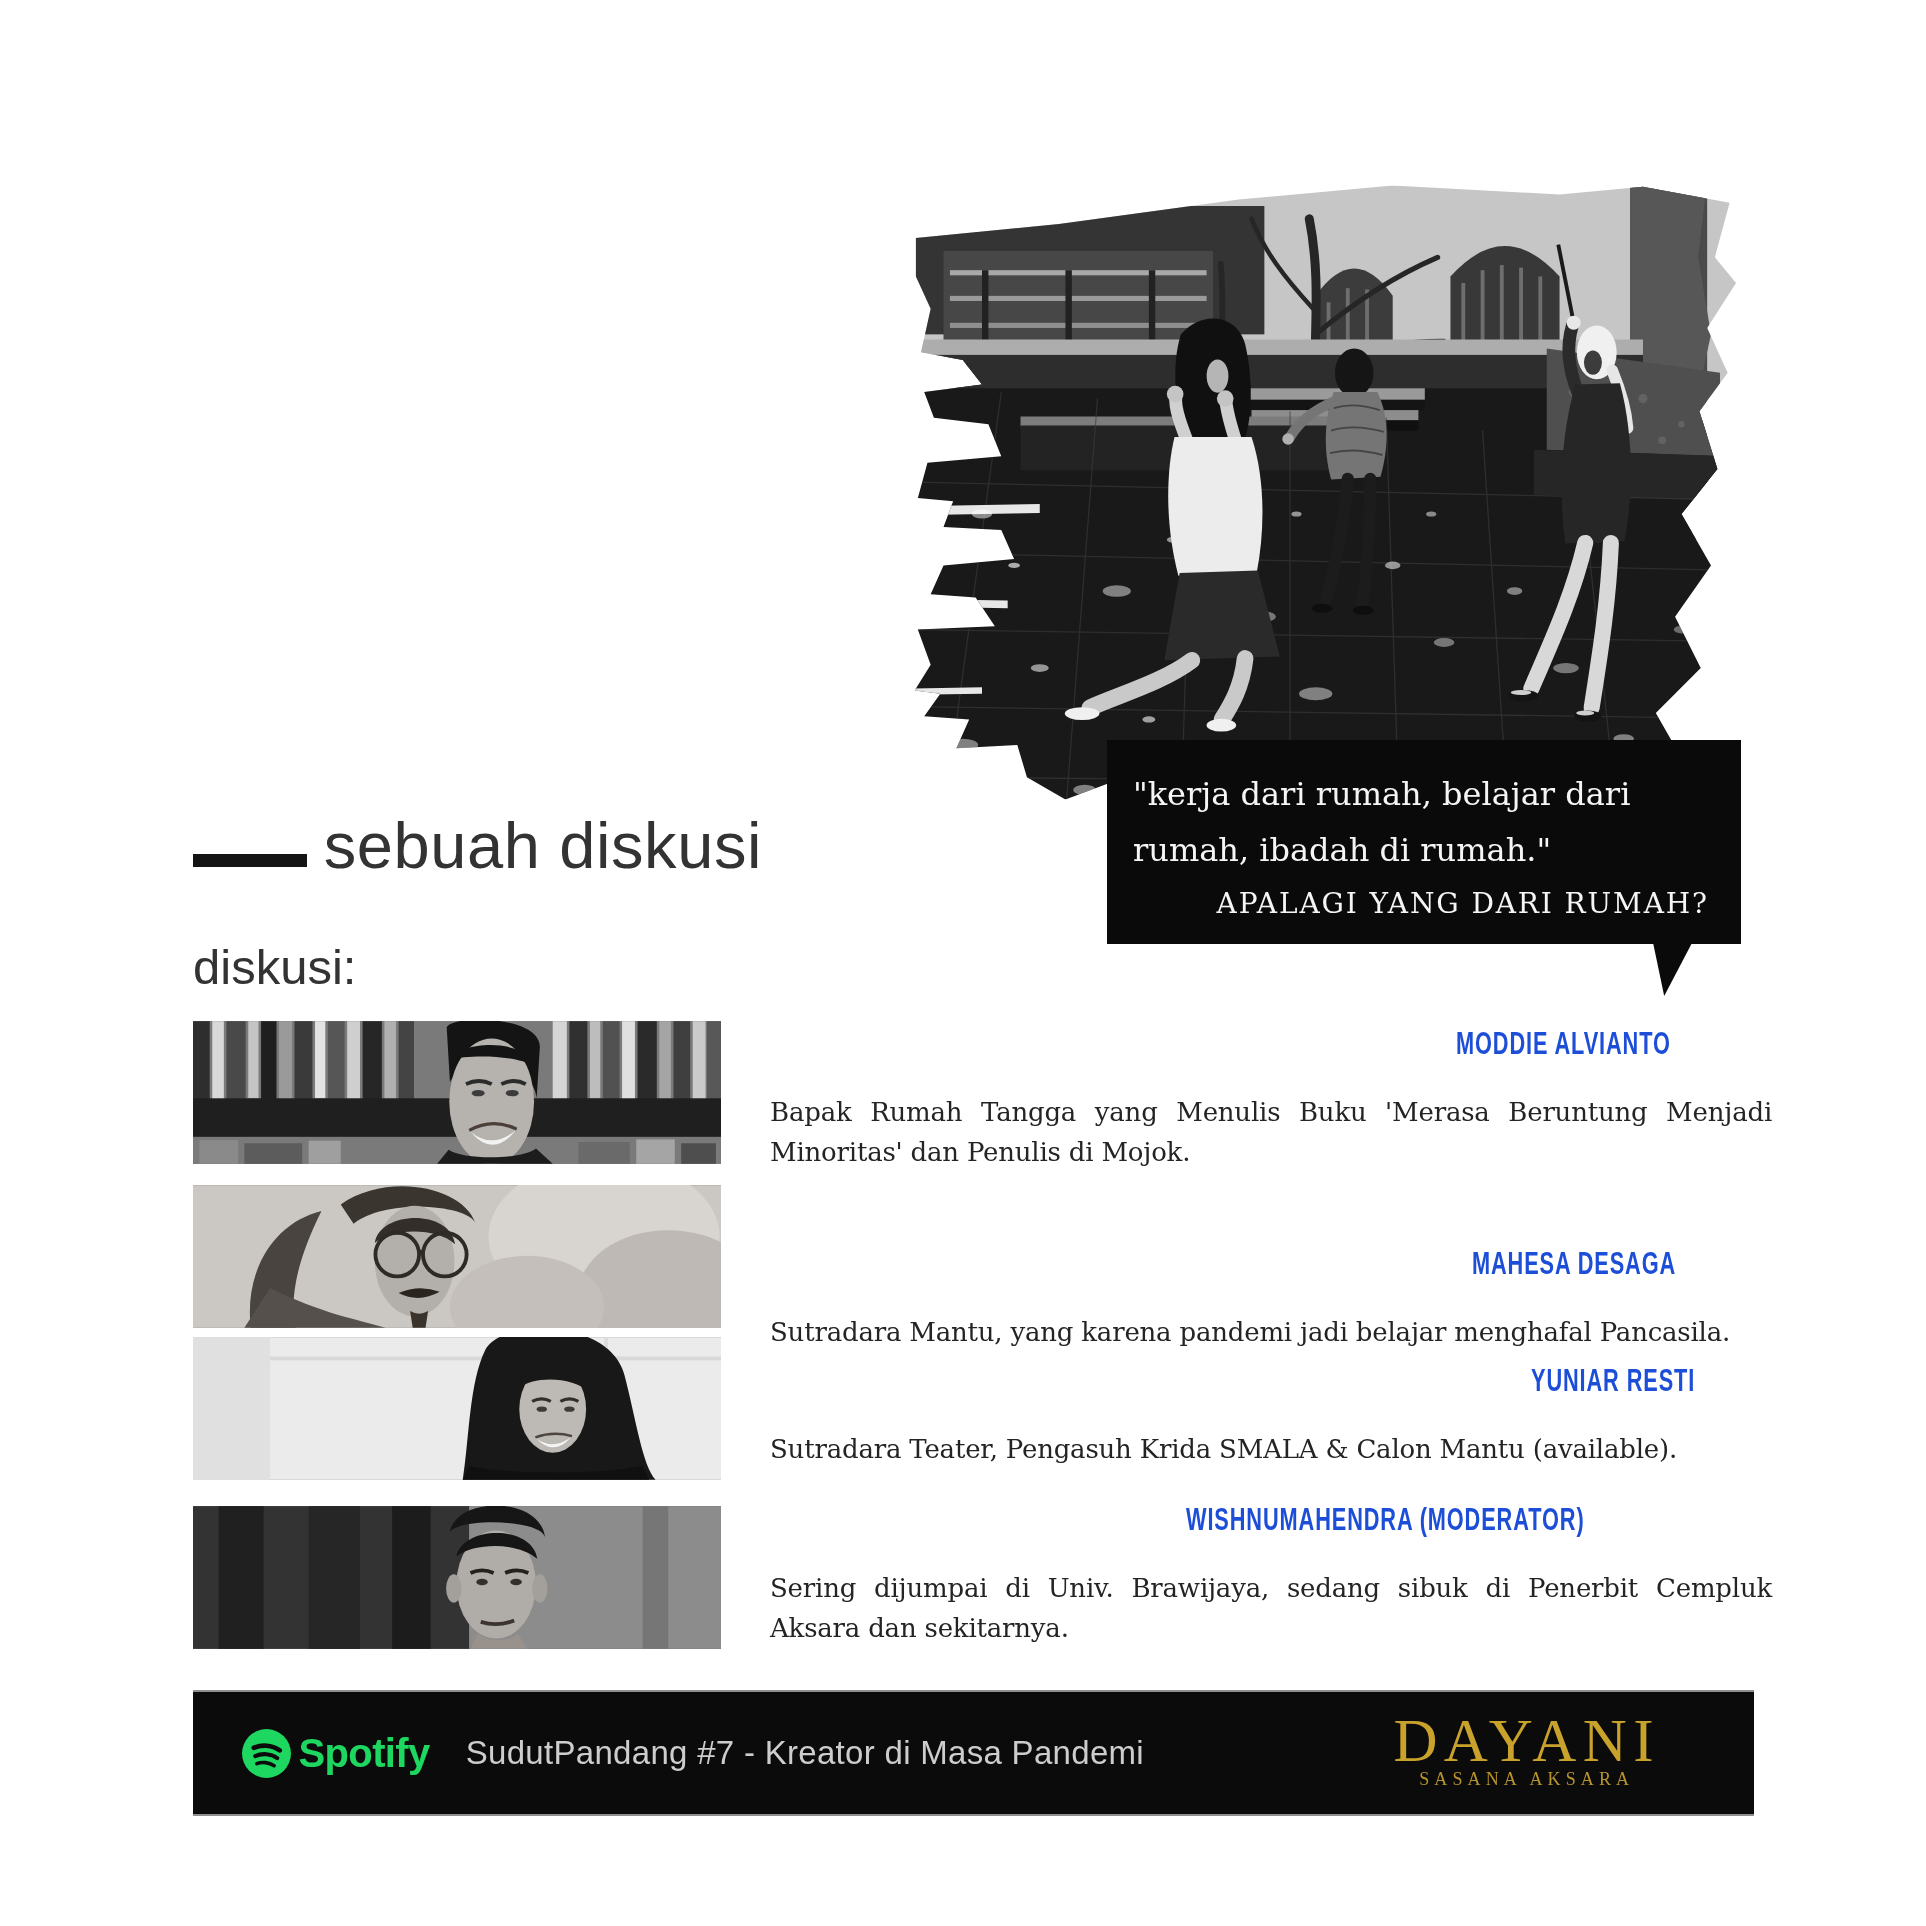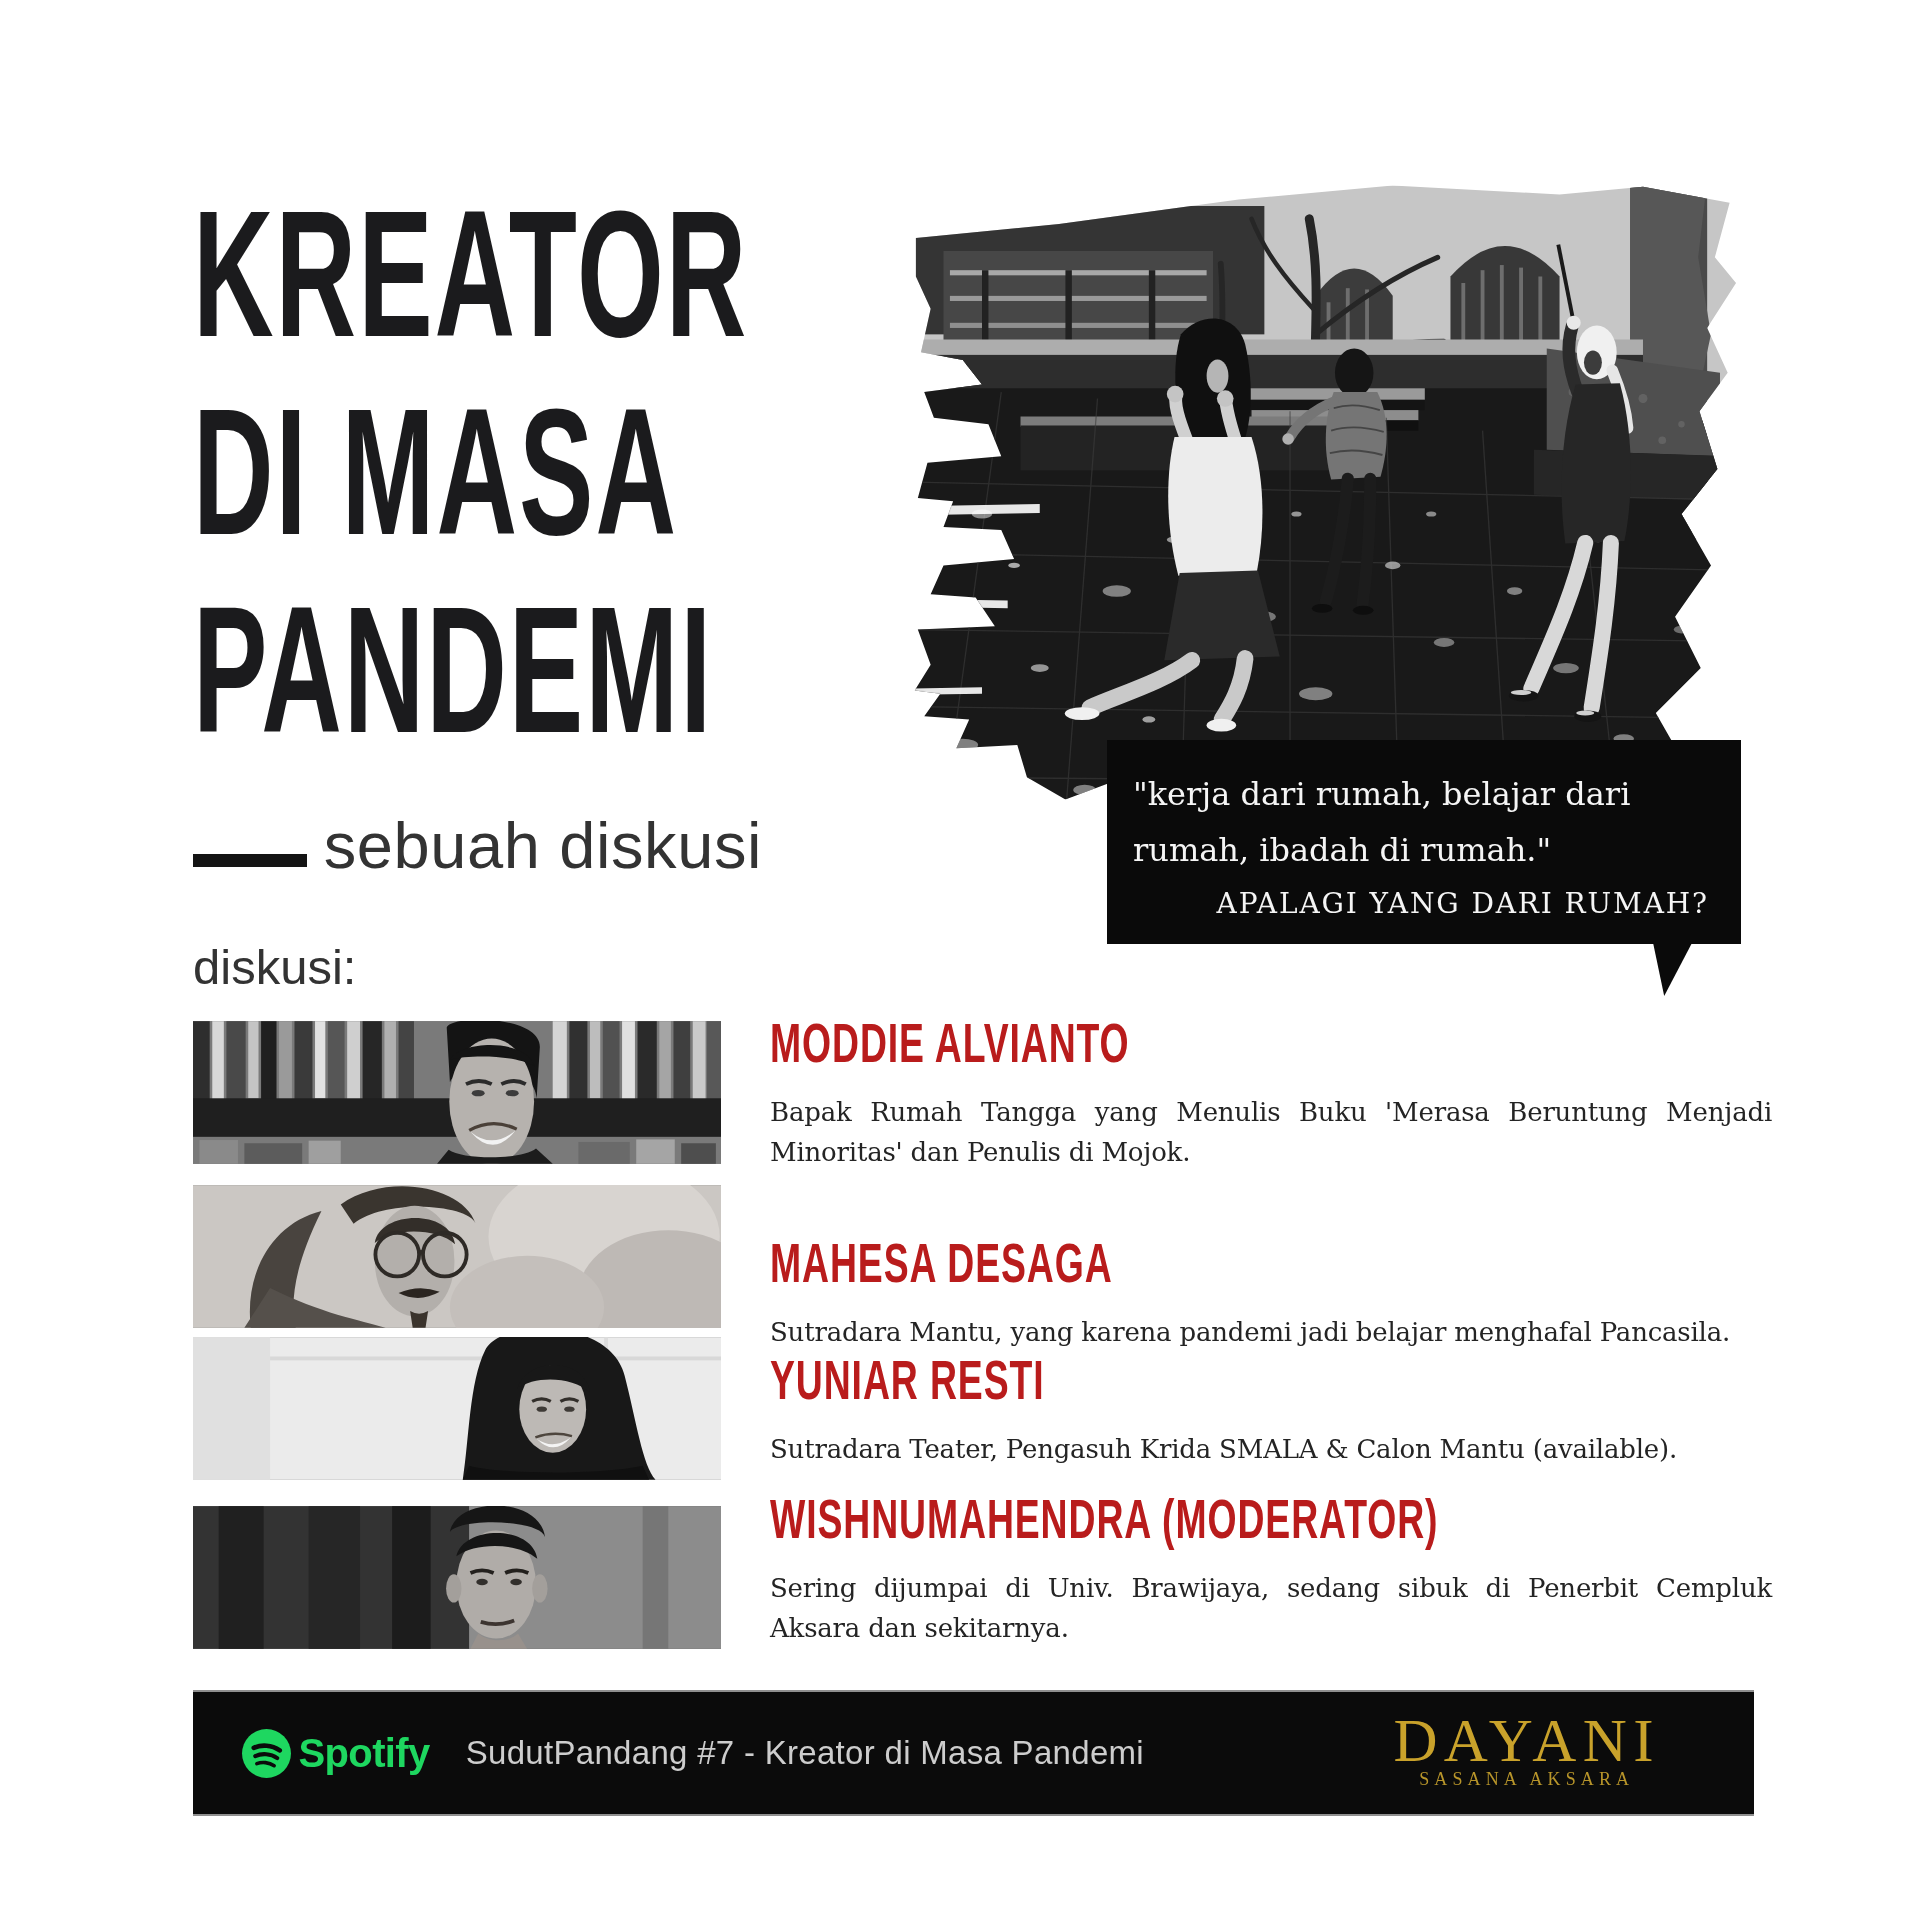--- a/index.html
+++ b/index.html
@@ -26,21 +26,21 @@
   .quote{left:1107px;top:740px;width:634px;height:204px;background:#0a0a0a;box-sizing:border-box;
          padding:26px 32px 0 26px;color:#f5f5f5;font-family:"DejaVu Serif",serif;}
   .quote .qline{font-size:32px;line-height:56px;white-space:nowrap;}
   .quote .qcaps{font-size:28px;letter-spacing:1.9px;text-align:right;margin-top:9px;white-space:nowrap;}
   .quote-tail{left:1645px;top:941px;width:48px;height:55px;background:#0a0a0a;
               clip-path:polygon(16% 0,100% 0,40% 100%);}
 
   
   .thumb{left:193px;width:528px;height:143px;overflow:hidden;background:#888;}
   .spk-text{left:770px;width:1002px;}
-  .spk-name{font-size:55px;line-height:45px;font-weight:700;color:#b91c1c;white-space:nowrap;}
+  .spk-name{font-size:32px;line-height:45px;font-weight:700;color:#1d4ed8;white-space:nowrap;text-align:right;}
   .spk-name .sq{display:inline-block;transform:scaleX(0.68);transform-origin:left center;letter-spacing:1.3px;}
   .spk-bio{margin-top:26px;font-family:"DejaVu Serif",serif;font-size:26px;line-height:40px;
            color:#242424;text-align:justify;letter-spacing:-0.2px;}
 
   
   .footer{left:193px;top:1690px;width:1561px;height:126px;background:#0b0b0b;box-sizing:border-box;
           border-top:2.6px solid #8f8f8f;border-bottom:2.6px solid #8f8f8f;
           display:flex;align-items:center;padding:0 94px 0 48px;}
   .sp-mark{display:flex;align-items:center;}
   .sp-word{color:#1ED760;font-weight:700;font-size:40px;letter-spacing:-0.6px;margin-left:6.4px;}
@@ -48,25 +48,20 @@
   .foot-spacer{flex:1 1 auto;}
   .brand{text-align:center;font-family:"Liberation Serif",serif;color:#C9A22B;}
   .brand .b-name{font-size:61px;letter-spacing:6.4px;line-height:49px;}
   .brand .b-sub{font-size:18px;letter-spacing:5.1px;margin-top:3.9px;color:#B8952A;}
 </style>
 </head>
 <body>
 
 <div id="canvas">
 
-  <div class="abs title">
-    <span class="ln"><span class="sq">KREATOR</span></span>
-    <span class="ln"><span class="sq">DI MASA</span></span>
-    <span class="ln"><span class="sq">PANDEMI</span></span>
-  </div>
 
   <div class="abs subtitle">
     <div class="dash"></div>
     <div class="sub-txt">sebuah diskusi</div>
   </div>
 
   <div class="abs bersama">diskusi:</div>
 
   <svg class="abs photo" viewBox="0 0 1390 990" xmlns="http://www.w3.org/2000/svg">
     <defs>

